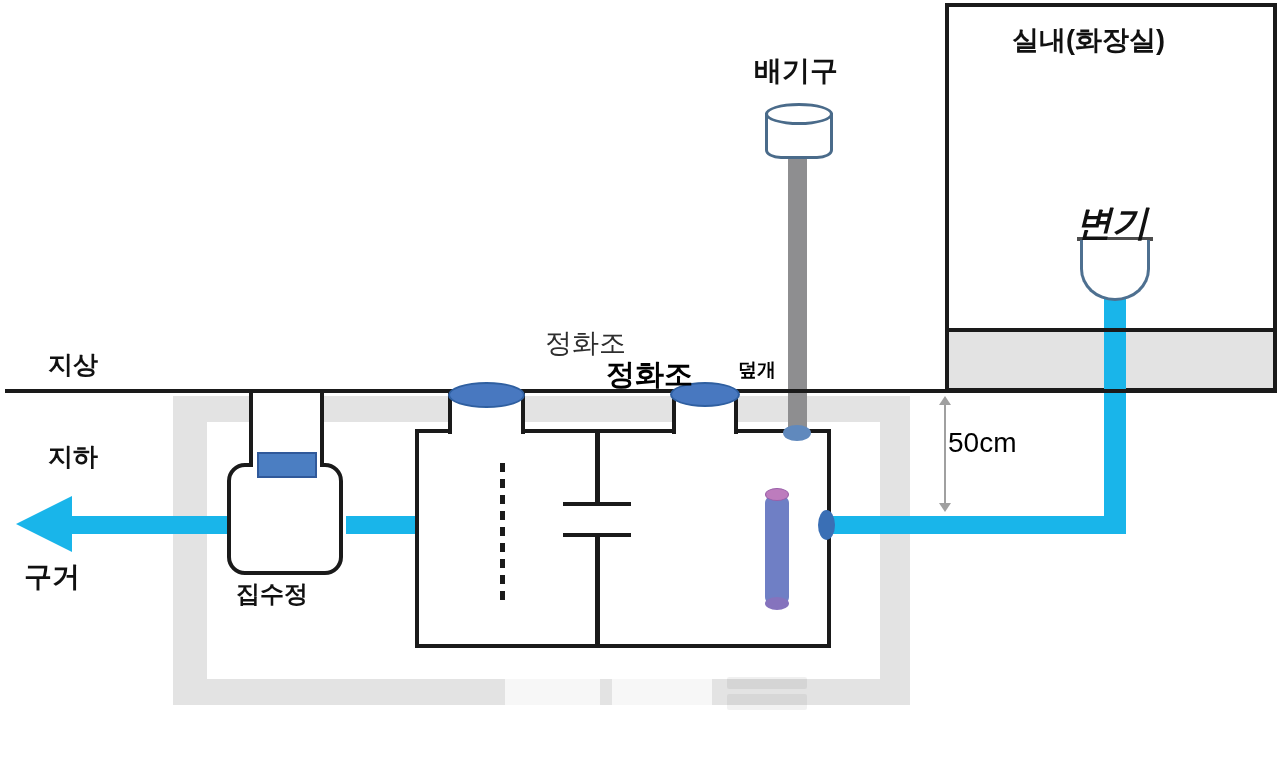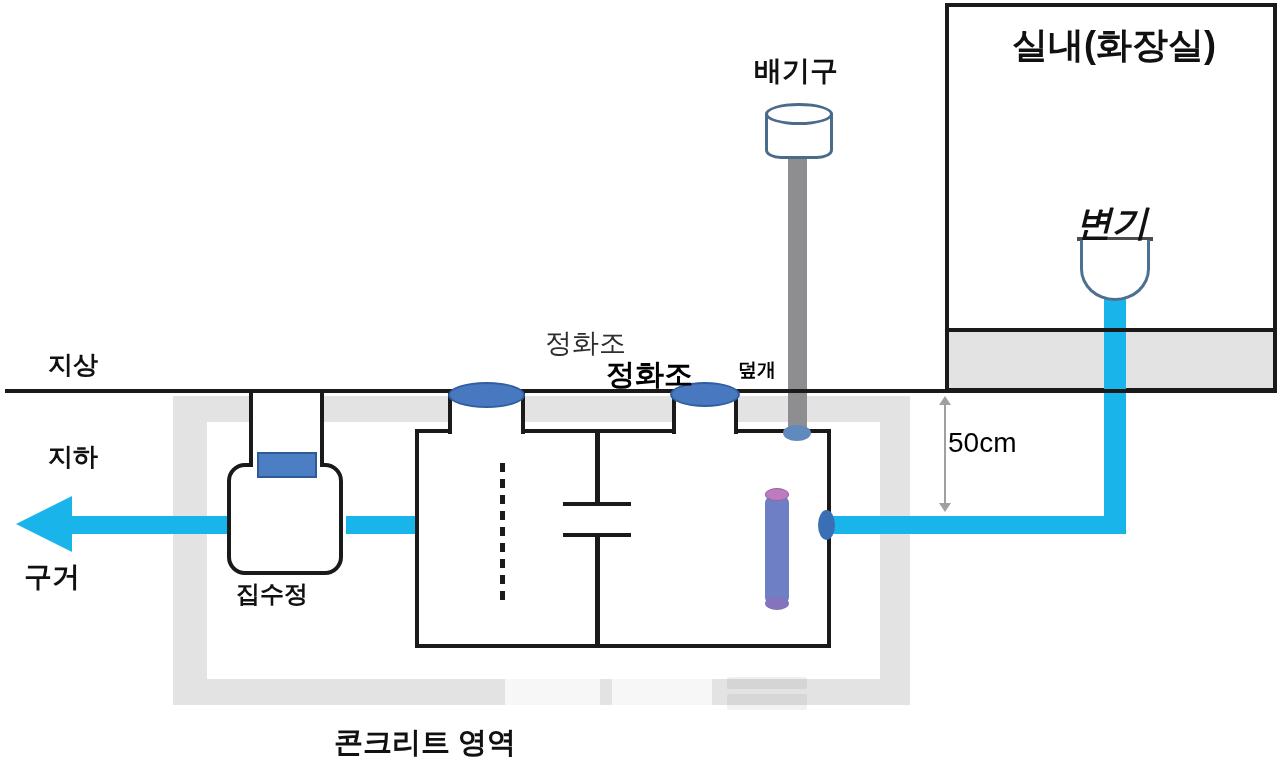--- a/index.html
+++ b/index.html
@@ -89,21 +89,21 @@
   
   #lbl-jisang{left:48px;top:351px;font-size:25px;font-weight:700;}
   #lbl-jiha{left:48px;top:414px;font-size:25px;font-weight:700;margin-top:29px;}
   #lbl-gugeo{left:24px;top:562px;font-size:28px;font-weight:700;}
   #lbl-jipsujeong{left:236px;top:581px;font-size:24px;font-weight:700;}
   #lbl-concrete{left:334px;top:727px;font-size:29px;font-weight:700;}
   #lbl-tank{left:545px;top:329px;font-size:27px;font-weight:500;color:#2e2e2e;}
   #lbl-cover1{left:606px;top:359px;font-size:29px;font-weight:800;color:#000;}
   #lbl-cover2{left:738px;top:360px;font-size:19px;font-weight:800;color:#000;}
   #lbl-vent{left:754px;top:56px;font-size:28px;font-weight:700;}
-  #lbl-indoor{left:1012px;top:26px;font-size:36px;font-weight:700;}
+  #lbl-indoor{left:1012px;top:26px;font-size:27px;font-weight:700;}
   #lbl-toilet{left:1076px;top:204px;font-size:36px;font-weight:700;font-style:italic;}
   #lbl-50cm{left:948px;top:428px;font-size:28px;font-weight:400;color:#000000;}
 
   
   #wm1{left:505px;top:675px;width:95px;height:34px;background:rgba(255,255,255,.72);border-radius:4px;}
   #wm2{left:612px;top:675px;width:100px;height:34px;background:rgba(255,255,255,.72);border-radius:4px;}
   #wm3{left:727px;top:677px;width:80px;height:12px;background:rgba(0,0,0,.06);border-radius:2px;}
   #wm4{left:727px;top:694px;width:80px;height:16px;background:rgba(0,0,0,.05);border-radius:2px;}
 </style>
 </head>
@@ -166,21 +166,20 @@
   <div class="abs" id="vent-cap-top"></div>
 
   <div class="abs" id="dim-line"></div>
   <div class="abs" id="dim-arrow-up"></div>
   <div class="abs" id="dim-arrow-down"></div>
 
   <div class="lbl" id="lbl-jisang">지상</div>
   <div class="lbl" id="lbl-jiha">지하</div>
   <div class="lbl" id="lbl-gugeo">구거</div>
   <div class="lbl" id="lbl-jipsujeong">집수정</div>
-  <div class="lbl" id="lbl-concrete">콘크리트 영역</div>
   <div class="lbl" id="lbl-tank">정화조</div>
   <div class="lbl" id="lbl-cover1">정화조</div>
   <div class="lbl" id="lbl-cover2">덮개</div>
   <div class="lbl" id="lbl-vent">배기구</div>
   <div class="lbl" id="lbl-indoor">실내(화장실)</div>
   <div class="lbl" id="lbl-toilet">변기</div>
   <div class="lbl" id="lbl-50cm">50cm</div>
 
   <div class="abs" id="wm1"></div>
   <div class="abs" id="wm2"></div>

